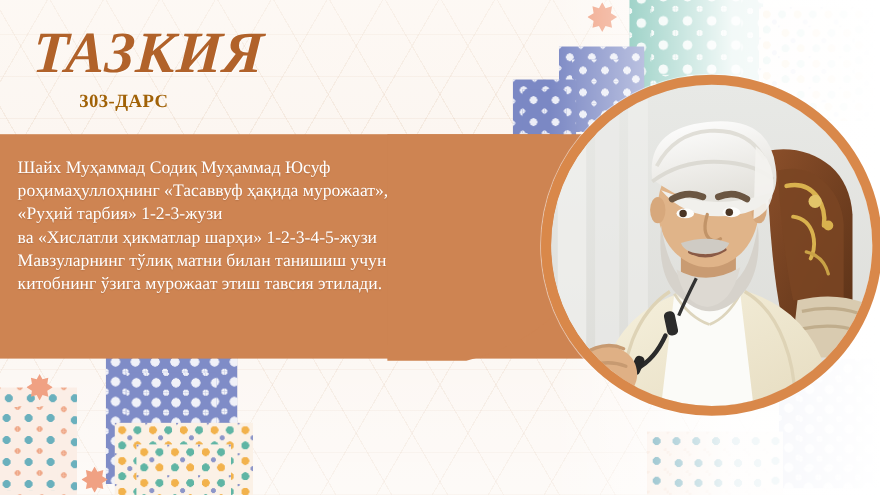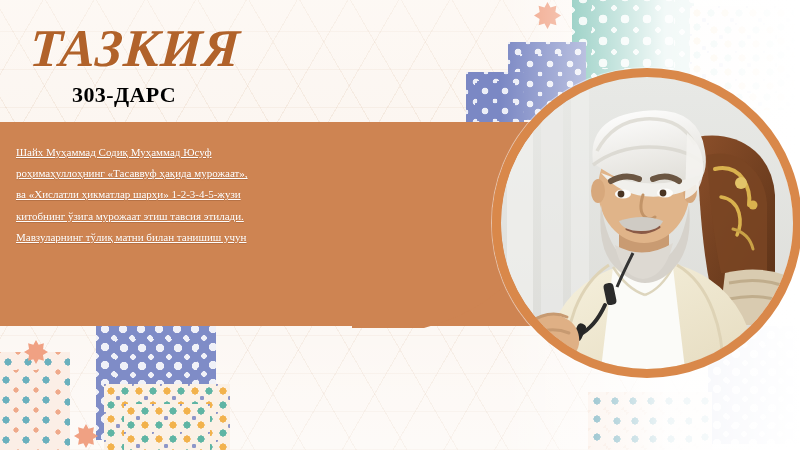--- a/index.html
+++ b/index.html
@@ -133,39 +133,38 @@
     font-family:"Liberation Serif", serif;
     font-size:53px;font-weight:700;font-style:italic;
     color:#b1622a;letter-spacing:1px;line-height:1;
     text-shadow:1px 1px 0 rgba(255,255,255,.6);
     white-space:nowrap;
     transform:skewX(-4deg);
   }
   .subtitle{
     margin-top:7px;margin-left:42px;
     font-family:"Liberation Serif", serif;
-    font-size:22px;font-weight:700;color:#000000;letter-spacing:.4px;
+    font-size:17px;font-weight:700;color:#a16207;letter-spacing:.4px;
   }
 
   
   .panel{
     position:absolute;left:0;top:122px;width:560px;height:204px;
     background:#ce8452;z-index:15;
   }
   .panel-curve{
     position:absolute;left:352px;top:96px;width:300px;height:258px;z-index:16;
     overflow:hidden;pointer-events:none;
   }
   .panel-text{
     position:absolute;left:16px;top:142px;width:470px;z-index:25;
     color:#ffffff;
     font-family:"Liberation Serif", serif;
-    font-size:11px;line-height:21.2px;
+    font-size:16px;line-height:21.2px;
     text-shadow:0 1px 1px rgba(120,70,40,.28);
-    text-decoration:underline;
   }
   .panel-text .ln{display:block;white-space:nowrap;}
 
   
   .portrait-wrap{
     position:absolute;left:492px;top:68px;width:310px;height:310px;z-index:18;
   }
   .portrait-ring{
     position:absolute;inset:0;border-radius:50%;
     border:9px solid #d9884a;
@@ -319,23 +318,24 @@
 
   <div class="panel"></div>
   <svg class="panel-curve" viewBox="0 0 300 258">
 
     <path d="M0 26 L150 26 Q182 26 190 52 Q206 112 170 168 Q140 214 72 232 L0 232 Z" fill="#ce8452"></path>
   </svg>
 
   <div class="panel-text">
     <span class="ln">Шайх Муҳаммад Содиқ Муҳаммад Юсуф</span>
     <span class="ln">роҳимаҳуллоҳнинг «Тасаввуф ҳақида мурожаат»,</span>
+    <span class="ln">«Руҳий тарбия» 1-2-3-жузи</span>
     <span class="ln">ва «Хислатли ҳикматлар шарҳи» 1-2-3-4-5-жузи</span>
+    <span class="ln">Мавзуларнинг тўлиқ матни билан танишиш учун</span>
     <span class="ln">китобнинг ўзига мурожаат этиш тавсия этилади.</span>
-    <span class="ln">Мавзуларнинг тўлиқ матни билан танишиш учун</span>
   </div>
 
   <div class="title-block">
     <div class="title">ТАЗКИЯ</div>
     <div class="subtitle">303-ДАРС</div>
   </div>
 
 </div>
 
 </body></html>

